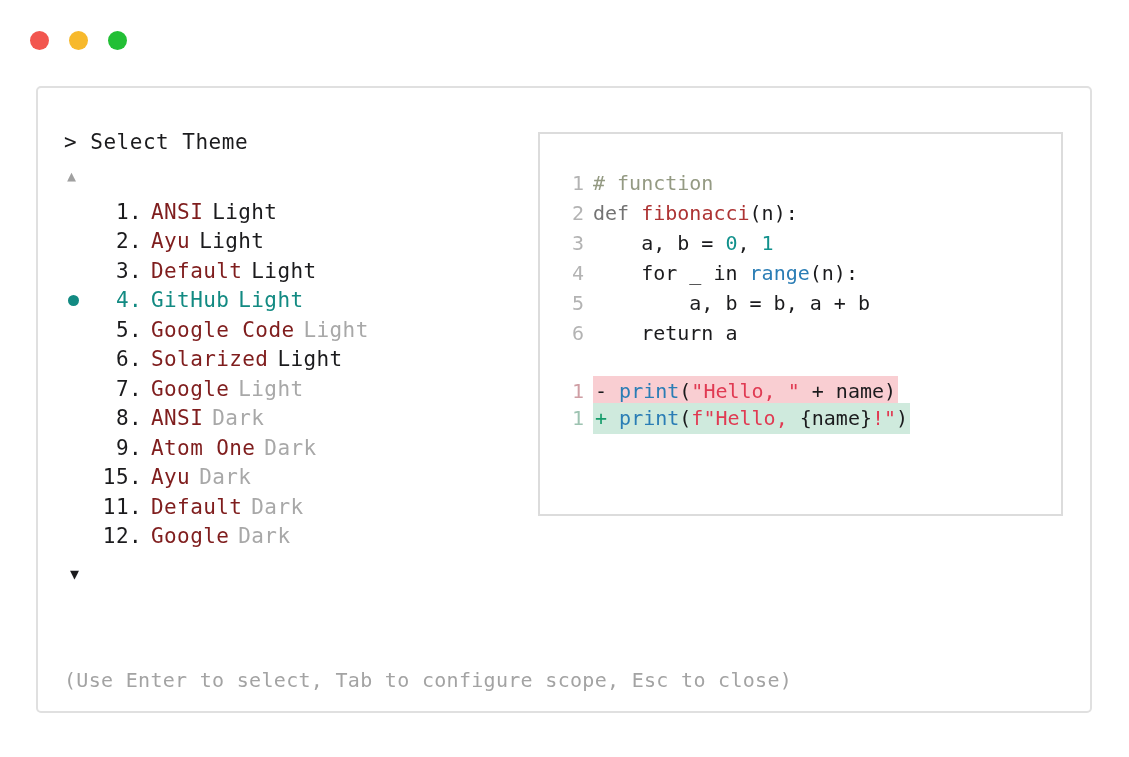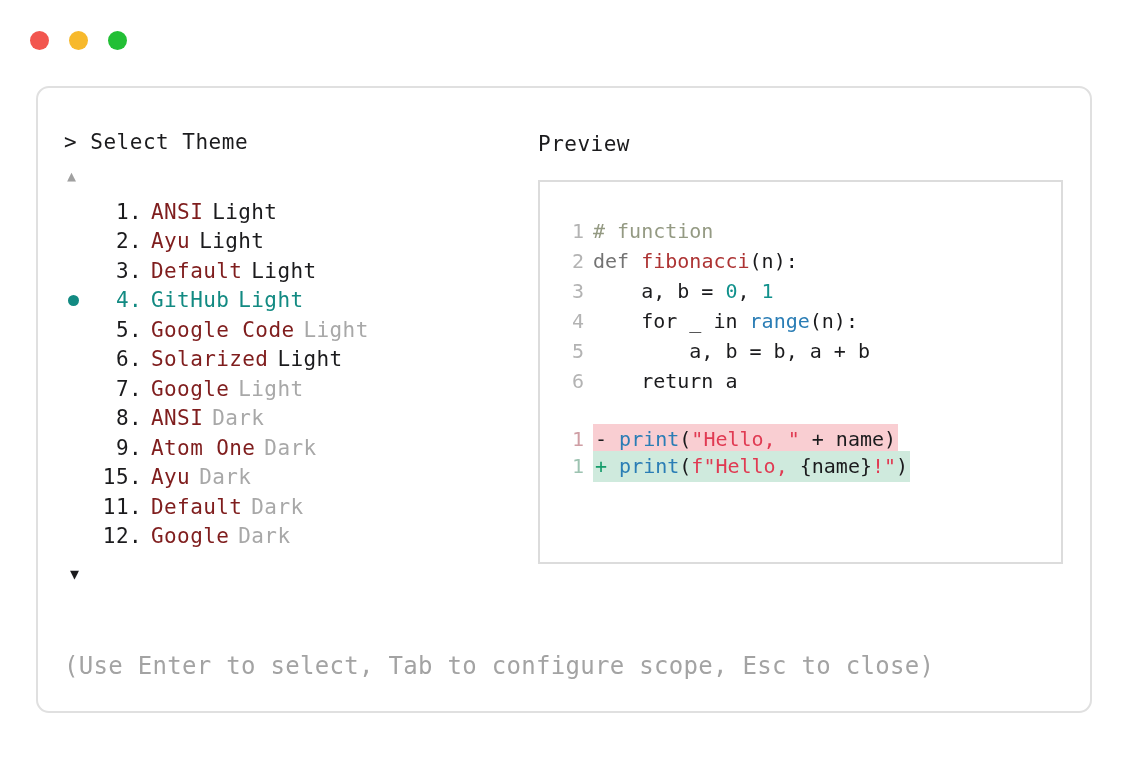--- a/index.html
+++ b/index.html
@@ -25,21 +25,21 @@
     align-items: center;
   }
   .dot { width: 19px; height: 19px; border-radius: 50%; }
 
   
   .panel {
     position: absolute;
     left: 36px; top: 86px;
     width: 1056px; height: 627px;
     border: 2px solid #e0e0e0;
-    border-radius: 13px;
+    border-radius: 5px;
     background: #ffffff;
   }
 
   .panel-inner {
     position: relative;
     width: 100%; height: 100%;
     padding: 0;
   }
 
   
@@ -108,22 +108,22 @@
   .theme-row.selected .tag-cell { color: #128a82 !important; }
 
   .bottom-arrow-wrap {
     margin-top: 9px;
     margin-left: 3px;
   }
 
   .hint {
     position: absolute;
     left: 26px;
-    top: 564px;
-    font-size: 24px;
+    top: 580px;
+    font-size: 20px;
     color: #a3a3a3;
     letter-spacing: 0.3px;
     white-space: pre;
     text-align: right;
   }
 
   
   .right-col {
     position: absolute;
     left: 500px; top: 44px;
@@ -216,21 +216,20 @@
           </div>
 
         <div class="bottom-arrow-wrap">
           <div class="scroll-arrow down">▼</div>
         </div>
       </div>
 
       <div class="hint">(Use Enter to select, Tab to configure scope, Esc to close)</div>
 
       <div class="right-col">
-        <div class="preview-label">Preview</div>
         <div class="preview-box">
           <div class="code" id="code-block"><span class="code-line"><span class="ln">1</span><span class="tok-comment"># function</span></span><span class="code-line"><span class="ln">2</span><span class="tok-kw">def </span><span class="tok-fn">fibonacci</span><span class="tok-plain">(n):</span></span><span class="code-line"><span class="ln">3</span><span class="tok-plain">    a, b = </span><span class="tok-num">0</span><span class="tok-plain">, </span><span class="tok-num">1</span></span><span class="code-line"><span class="ln">4</span><span class="tok-plain">    for _ in </span><span class="tok-builtin">range</span><span class="tok-plain">(n):</span></span><span class="code-line"><span class="ln">5</span><span class="tok-plain">        a, b = b, a + b</span></span><span class="code-line"><span class="ln">6</span><span class="tok-plain">    return a</span></span><span class="code-gap"></span><span class="diff-line diff-minus"><span class="diff-ln">1</span><span class="hl" style="background: rgb(249, 206, 210);"><span class="sign-minus">- </span><span class="tok-builtin">print</span><span class="tok-plain">(</span><span class="tok-str">"Hello, "</span><span class="tok-plain"> + name)</span></span></span><span class="diff-line diff-plus"><span class="diff-ln">1</span><span class="hl" style="background: rgb(207, 234, 221);"><span class="sign-plus">+ </span><span class="tok-builtin">print</span><span class="tok-plain">(</span><span class="tok-str">f"Hello, </span><span class="tok-plain">{name}</span><span class="tok-str">!"</span><span class="tok-plain">)</span></span></span></div>
         </div>
       </div>
 
     </div>
   </div>
 </div>
 
 </body></html>

